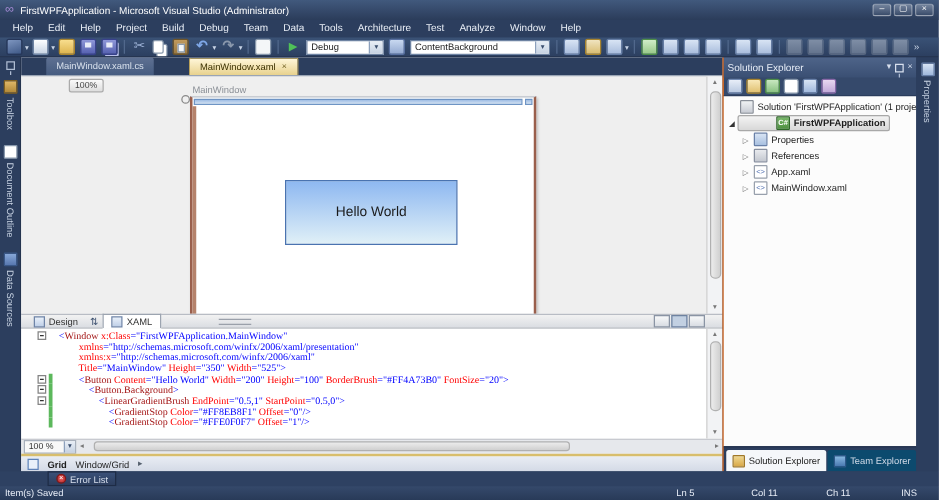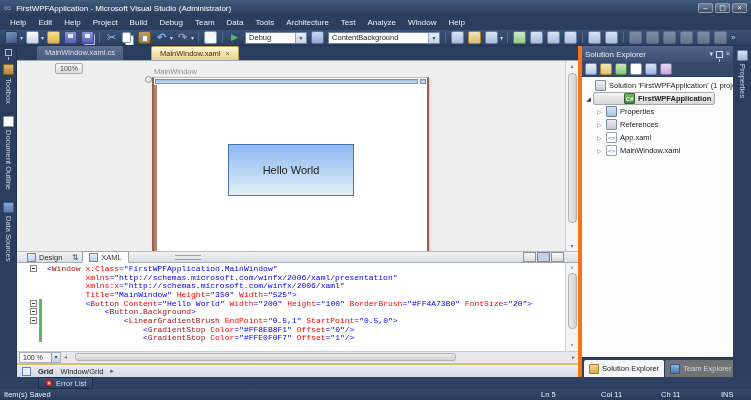--- a/index.html
+++ b/index.html
@@ -71,39 +71,39 @@
   
   #designer { left:0; top:14px; width:561px; height:191px; background:#EFEFEF; overflow:hidden; border-top:1px solid #9AA5B5; }
   #designer-zoom { left:38px; top:2px; padding:1px 4px; background:linear-gradient(#FAFAFA,#DDDDDD); border:1px solid #AAAAAA; color:#444; font-size:7px; border-radius:2px; }
   #artboard { left:135px; top:6px; width:277px; height:196px; }
   #ab-title { left:2px; top:0; color:#8A8F96; font-size:7.5px; }
   #ab-frame { left:0; top:10px; right:0; bottom:-10px; background:#FFF; border-left:2px solid #9A5F4C; border-right:2px solid #9A5F4C; border-top:1px solid #B8BDC6; box-shadow:1px 1px 2px rgba(0,0,0,.18); }
   #rail-top { left:1px; top:1px; right:9px; height:5px; background:linear-gradient(#9FBDE4,#D2E1F2); border:1px solid #6E94C4; }
   #rail-knob { right:1px; top:1px; width:6px; height:5px; background:linear-gradient(#9FBDE4,#D2E1F2); border:1px solid #6E94C4; }
   #rail-left { left:0; top:7px; bottom:0; width:3px; background:#B5826B; }
   #anchor-dot { left:-9px; top:-2px; width:7px; height:7px; border:1px solid #8A8A8A; border-radius:50%; background:#F0F0F0; }
-  #hello-btn { left:74px; top:66px; width:126px; height:52px; border:1px solid #4A73B0; display:flex; align-items:center; justify-content:center; color:#1A1A1A; font-size:11px; }
+  #hello-btn { left:74px; top:66px; width:138px; height:52px; border:1px solid #4A73B0; display:flex; align-items:center; justify-content:center; color:#1A1A1A; font-size:11px; }
   .vscroll { right:0; top:0; bottom:0; width:13px; background:#F2F3F5; border-left:1px solid #D0D0D0; }
   .scroll-arrow { position:absolute; left:0; right:0; text-align:center; color:#777; font-size:6px; line-height:10px; }
   .sa-top { top:0; } .sa-bottom { bottom:0; }
   .vthumb { position:absolute; left:2px; width:9px; background:linear-gradient(90deg,#ECECEC,#D0D0D0); border:1px solid #B0B0B0; border-radius:4px; }
 
   
   #splitter { left:0; top:205px; width:561px; height:12px; background:linear-gradient(#F2F2F2,#DADDE2); border-top:1px solid #B8BCC4; border-bottom:1px solid #A8ACB4; display:flex; align-items:center; padding-left:4px; color:#333; }
   .sptab { height:12px; padding:0 6px; font-size:7.5px; display:flex; align-items:center; gap:3px; }
   .sptab.active { background:#FFF; border:1px solid #9CA4B0; border-bottom-color:#FFF; }
   .sp-ic { width:9px; height:9px; border:1px solid #6E84A8; background:linear-gradient(#E8F0FA,#C0D0E8); }
   #swap-btn { width:14px; text-align:center; color:#3A4E6E; font-size:8px; }
   #grip { width:26px; height:5px; border-top:1px solid #9AA0AA; border-bottom:1px solid #9AA0AA; margin-left:46px; }
   #splitbtns { margin-left:auto; margin-right:14px; display:flex; }
   .spbtn { width:13px; height:10px; border:1px solid #8A94A4; background:linear-gradient(#F8F9FA,#D8DCE2); margin-left:1px; }
   .spbtn.pressed { background:#C2D0E2; border-color:#6E82A0; }
 
   
-  #codearea { left:0; top:217px; width:561px; height:88px; background:#FFF; font-family:Liberation Mono, monospace; font-size:8px; color:#000; overflow:hidden; }
+  #codearea { left:0; top:217px; width:561px; height:88px; background:#FFF; font-family:Liberation Serif, serif; font-size:8px; color:#000; overflow:hidden; }
   #code-lines { position:absolute; left:0; top:1px; right:13px; }
   .cl { height:8.7px; display:flex; align-items:center; }
   .fold { width:22px; flex:none; display:flex; justify-content:flex-end; }
   .foldbox { width:7px; height:7px; border:1px solid #848484; background:#FFF; position:relative; margin-right:2px; }
   .foldbox::after { content:""; position:absolute; left:1px; right:1px; top:2px; height:1px; background:#333; }
   .chg { width:3px; height:100%; flex:none; margin-right:5px; }
   .chg.changed { background:#5CB85C; }
   .codetext { white-space:pre; }
   .sx-d { color:#0000FF; } .sx-e { color:#A31515; } .sx-a { color:#FF0000; } .sx-v { color:#0000FF; } .sx-p { color:#000; }
   .tagbox { outline:1px solid #7F8C9C; }
@@ -115,21 +115,21 @@
   #editor-zoom .combo-arrow { width:9px; line-height:9px; }
   #hscroll { flex:1; height:11px; position:relative; margin:0 2px; }
   .hthumb { position:absolute; left:12px; right:120px; top:1px; height:8px; background:linear-gradient(#ECECEC,#D0D0D0); border:1px solid #B0B0B0; border-radius:3px; }
   .ha { position:absolute; top:0; color:#777; font-size:6px; line-height:11px; }
   #breadcrumb { left:0; top:317px; width:561px; height:14px; background:linear-gradient(#E9EDF4,#D4DAE6); border-top:2px solid #D8BE6C; display:flex; align-items:center; padding-left:5px; gap:7px; color:#1E1E1E; font-size:7.5px; }
   .bc-ic { width:9px; height:9px; border:1px solid #5E82B8; background:#E8F0FA; flex:none; }
   #bc-element { font-weight:bold; }
   #bc-arrow { color:#55606E; font-size:7px; }
 
   
-  #right-panel { left:578px; top:46px; width:155px; height:331px; background:#35496B; border-left:4px solid #f97316; display:flex; flex-direction:column; }
+  #right-panel { left:578px; top:46px; width:155px; height:331px; background:#35496B; border-left:1px solid #f97316; display:flex; flex-direction:column; }
   #rp-header { height:16px; display:flex; align-items:center; padding:0 3px; background:linear-gradient(#4E6489,#3A4F73); flex:none; }
   #rp-title { flex:1; color:#E8EEF8; font-size:8px; white-space:nowrap; }
   .rp-hbtn { color:#D8E0EE; font-size:7px; margin-left:3px; line-height:10px; }
   #rp-toolbar { height:15px; display:flex; gap:3px; padding:1px 3px; align-items:center; border-bottom:1px solid #2A3C5C; flex:none; }
   .rpic { width:12px; height:12px; border-radius:2px; flex:none; }
   .rp1 { background:linear-gradient(#E8EEF8,#B8C8E0); border:1px solid #7088B0; }
   .rp2 { background:linear-gradient(#F8E8B8,#E0C070); border:1px solid #A8842E; }
   .rp3 { background:linear-gradient(#C8E8C0,#88C080); border:1px solid #4E8E48; }
   .rp4 { background:#FFF; border:1px solid #8898AC; }
   .rp5 { background:linear-gradient(#D8E4F4,#A0B8DC); border:1px solid #6880A8; }
@@ -143,21 +143,21 @@
   .ti { width:11px; height:11px; margin:0 3px 0 1px; flex:none; font-size:6px; line-height:10px; text-align:center; border-radius:1px; }
   .ti-solution { background:linear-gradient(#F0F2F4,#C8CCD4); border:1px solid #888E98; }
   .ti-csproj { background:linear-gradient(#78B868,#4E9040); border:1px solid #2E6828; color:#FFF; font-weight:bold; }
   .ti-props { background:linear-gradient(#D8E4F4,#A8C0E0); border:1px solid #6880A8; }
   .ti-refs { background:linear-gradient(#E8EAEE,#C4C8D0); border:1px solid #8890A0; }
   .ti-xaml { background:#FFF; border:1px solid #98A0AC; color:#4E6EB0; }
   .tlabel.b { font-weight:bold; }
   #panel-tabs { height:20px; background:#2C3E5E; display:flex; align-items:flex-end; padding:0 0 0 2px; gap:1px; border-top:1px solid #24334E; flex:none; }
   .ptab { padding:0 5px; height:17px; display:flex; align-items:center; gap:3px; font-size:7.5px; border-radius:2px 2px 0 0; white-space:nowrap; }
   .ptab.active { background:#F5F7FA; color:#222; }
-  .ptab:not(.active) { background:#737373; color:#D0DAE8;justify-content:flex-end; }
+  .ptab:not(.active) { background:#0c4a6e; color:#D0DAE8;justify-content:flex-end; }
   .pticon { width:10px; height:10px; border-radius:1px; flex:none; }
   .pt-sol { background:linear-gradient(#F0D890,#D8A848); border:1px solid #A07828; }
   .pt-team { background:linear-gradient(#88B8E0,#4878B0); border:1px solid #2E5888; }
 
   
   #right-strip { left:733px; top:46px; width:18px; height:331px; background:#2C3E5E; display:flex; flex-direction:column; align-items:center; padding-top:4px; }
 
   
   #errorbar { left:0; top:377px; width:751px; height:12px; background:#2E4162; display:flex; padding-left:38px; }
   #error-tab { height:12px; padding:0 6px; background:linear-gradient(#3A5078,#2C3E5E); border:1px solid #1E2C46; display:flex; gap:3px; align-items:center; color:#D6DEEC; font-size:7.5px; }

